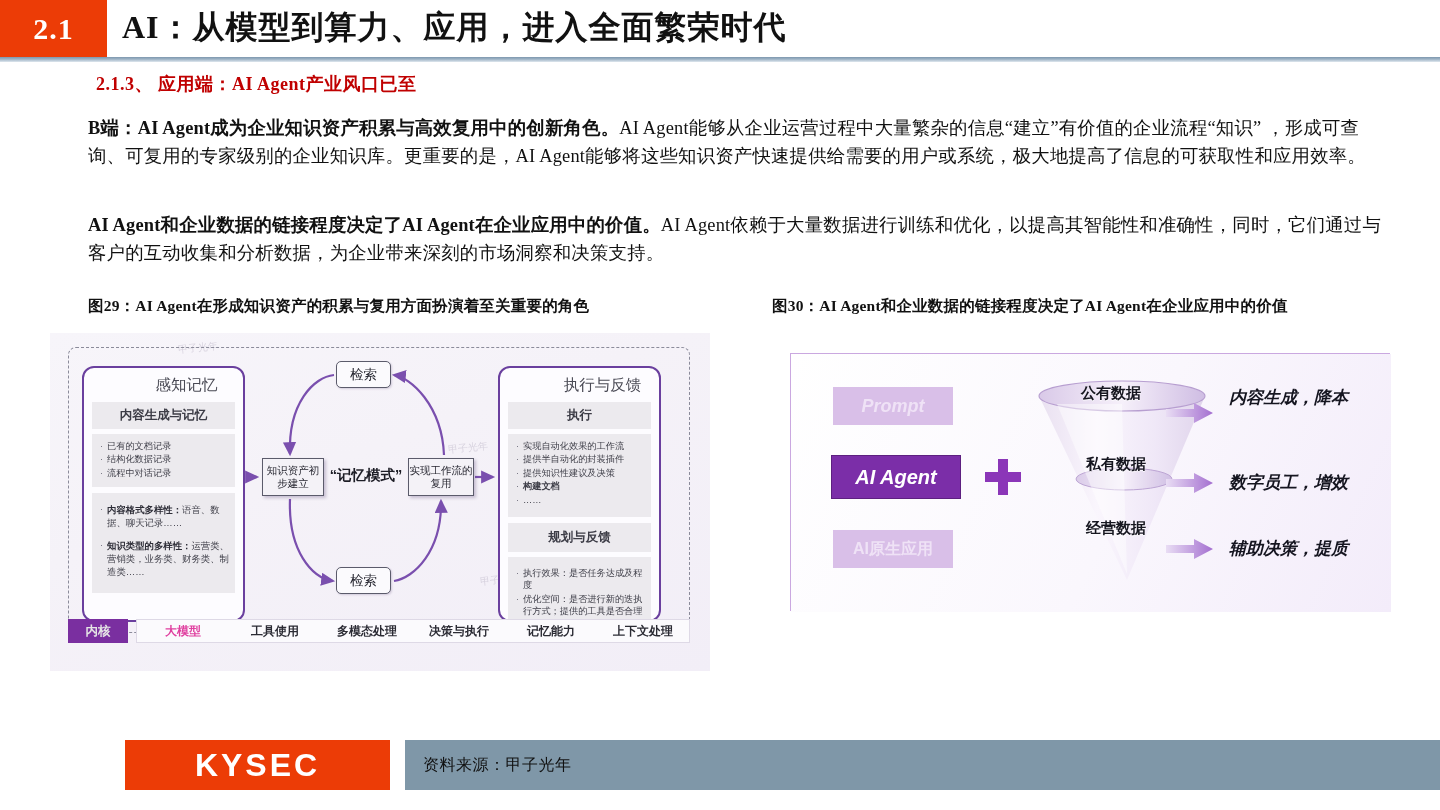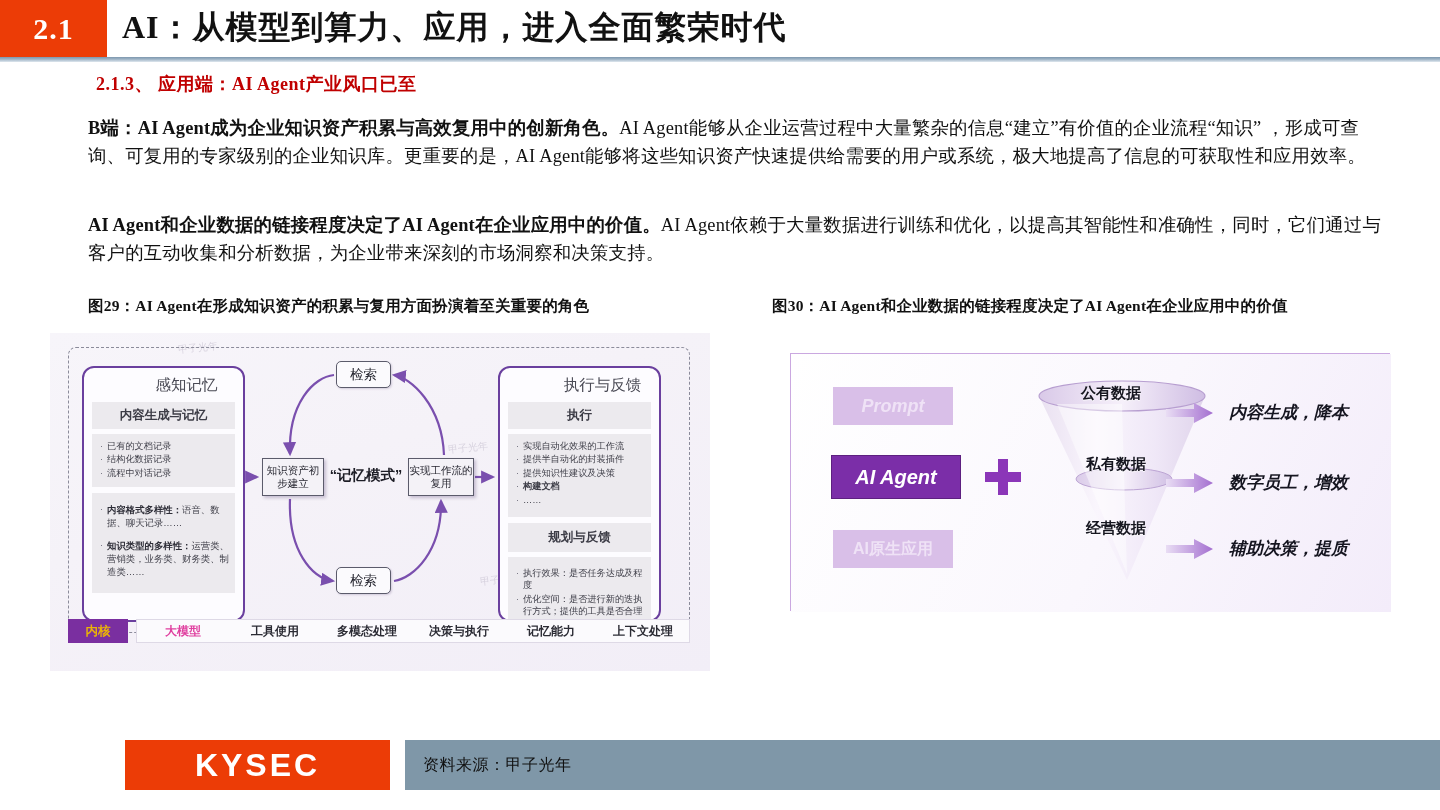--- a/index.html
+++ b/index.html
@@ -112,21 +112,21 @@
     position:absolute;left:276px;top:133px;width:80px;text-align:center;
     font-family:"Liberation Sans","DejaVu Sans",sans-serif;
     font-size:14.5px;font-weight:bold;color:#1d1d26;
   }
   .f29svg{position:absolute;left:0;top:0;width:660px;height:338px;pointer-events:none;}
 
   
   .kbar{position:absolute;left:18px;top:286px;width:622px;height:24px;}
   .kcore{
     position:absolute;left:0;top:0;width:60px;height:24px;background:#7a2fa0;
-    color:#eab308;font-size:12.5px;font-weight:bold;display:flex;align-items:center;justify-content:center;
+    color:#e5e5e5;font-size:12.5px;font-weight:bold;display:flex;align-items:center;justify-content:center;
     font-family:"Liberation Sans","DejaVu Sans",sans-serif;
   }
   .kitems{
     position:absolute;left:68px;top:0;width:554px;height:24px;background:#fbfafd;
     border:1px solid #ded9e6;box-sizing:border-box;display:flex;align-items:center;
   }
   .kitem{
     flex:1;text-align:center;font-size:12px;font-weight:bold;color:#2b2b34;
     font-family:"Liberation Sans","DejaVu Sans",sans-serif;
   }
@@ -163,21 +163,21 @@
     font-weight:bold;font-size:15px;color:#161620;white-space:nowrap;
     text-shadow:0 1px 1px rgba(255,255,255,.9);
   }
   #fl1{left:290px;top:30px;}
   #fl2{left:295px;top:101px;}
   #fl3{left:295px;top:165px;}
   .out{
     position:absolute;font-family:"Liberation Sans","DejaVu Sans",sans-serif;
     font-weight:bold;font-style:italic;font-size:17px;color:#151520;white-space:nowrap;
   }
-  #out1{left:438px;top:47px;}
+  #out1{left:438px;top:32px;}
   #out2{left:438px;top:117px;}
   #out3{left:438px;top:183px;}
   .arw{position:absolute;width:48px;height:22px;}
   #arw1{left:375px;top:48px;}
   #arw2{left:375px;top:118px;}
   #arw3{left:375px;top:184px;}
 
   
   .foot-logo{
     position:absolute;left:125px;top:740px;width:265px;height:50px;background:#ec3c06;

